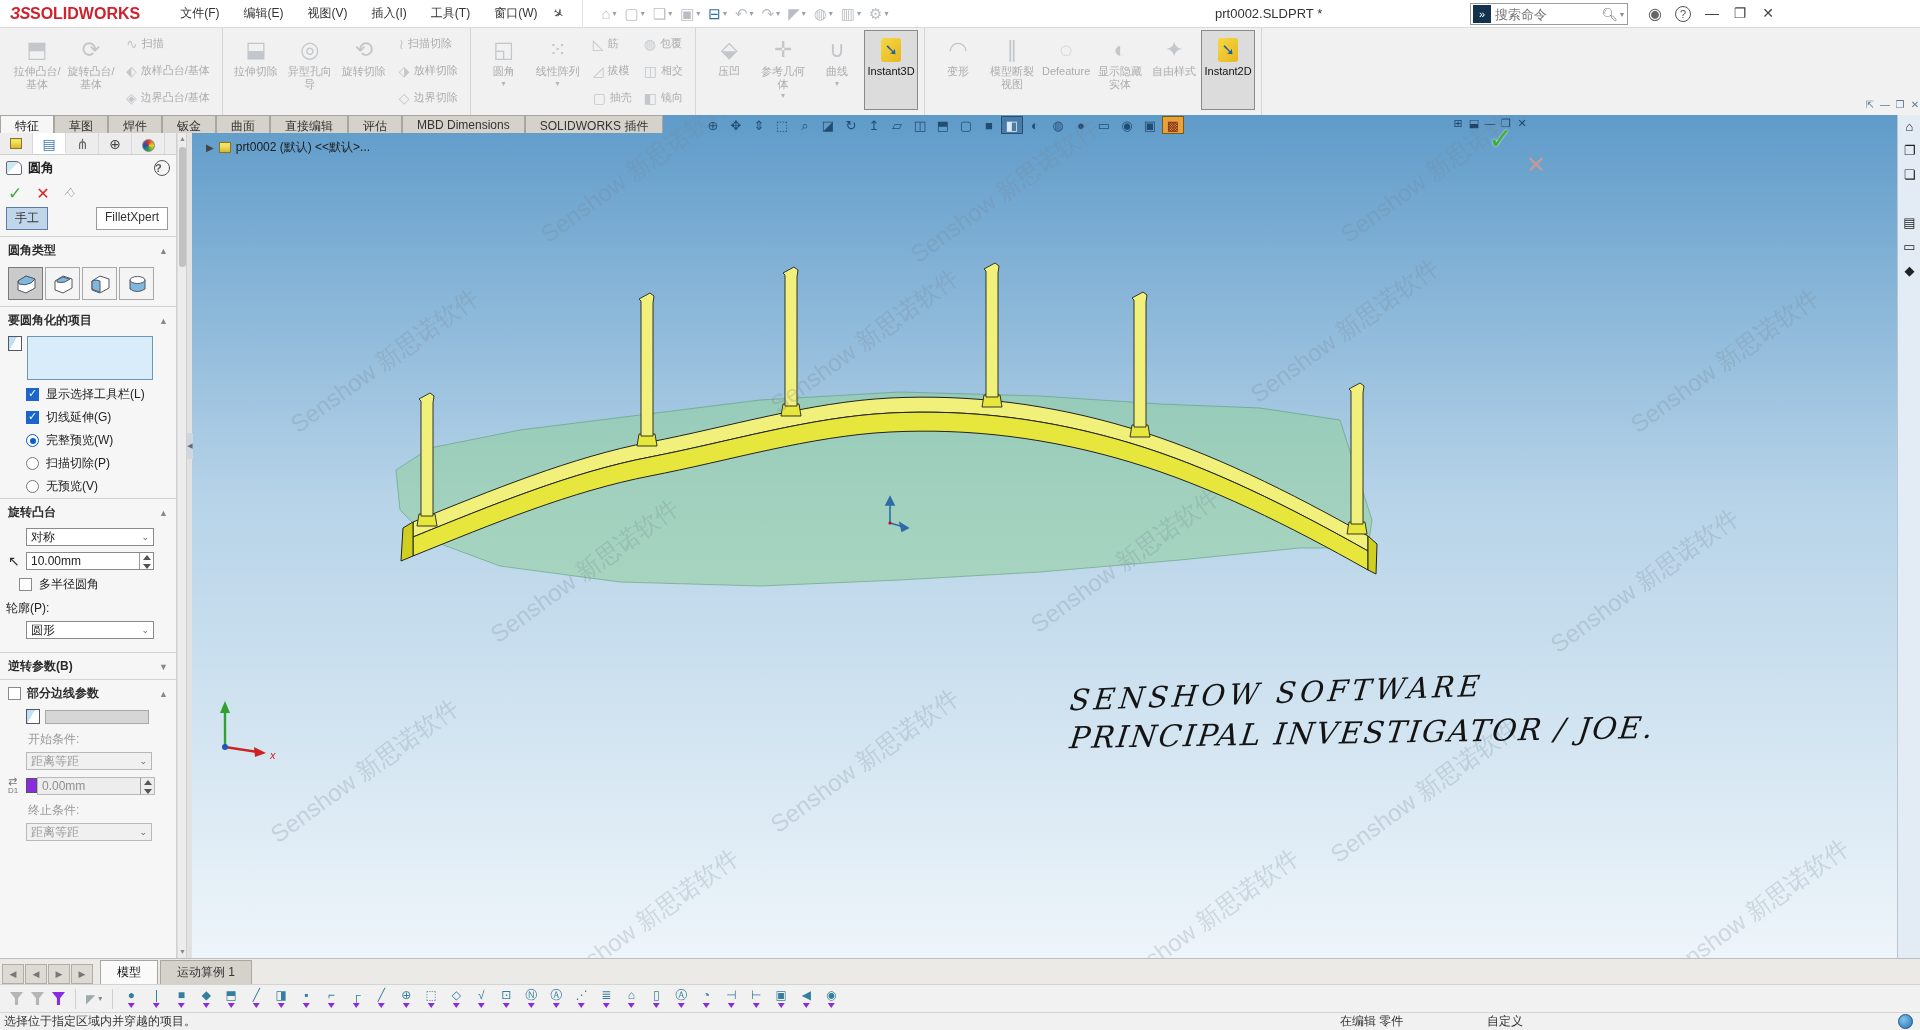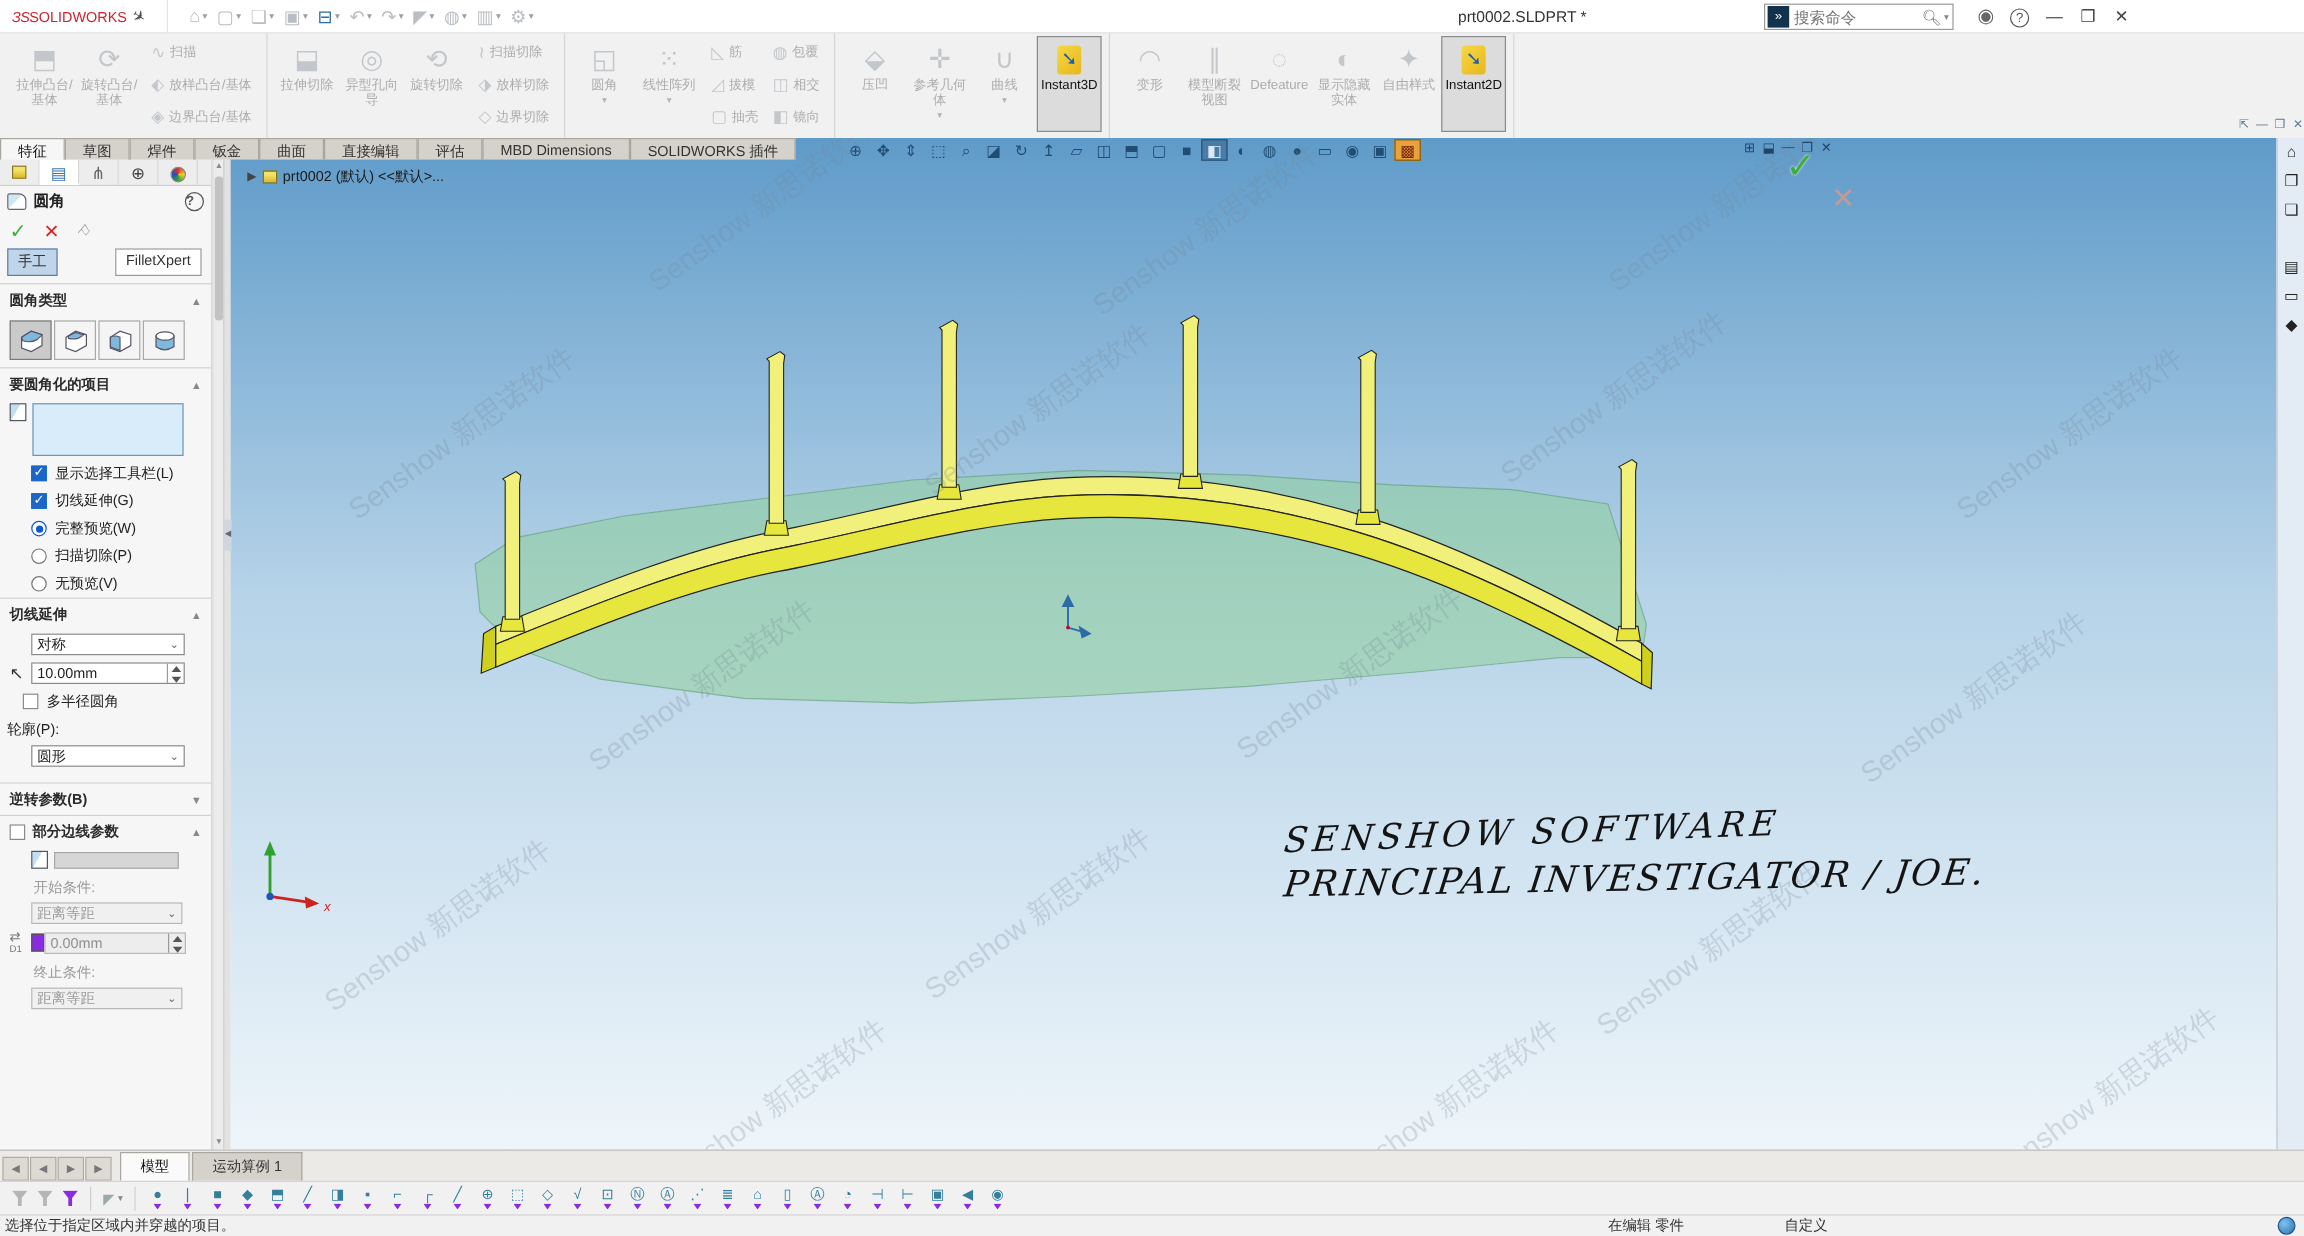--- a/index.html
+++ b/index.html
@@ -8,21 +8,21 @@
     --model_yellow:#e6e63c; --model_yellow_dark:#cfcf1f; --model_yellow_light:#f0f07a;
     --surface_green:#8fcf9b; --selection_fill:#d8edf9; --selection_border:#6a96b8;
     --purple:#8a2be2; --check_green:#3fae3a;
   }
   *{box-sizing:border-box;margin:0;padding:0;}
   html,body{width:1920px;height:1030px;overflow:hidden;}
   body{font-family:"Liberation Sans","DejaVu Sans",sans-serif;font-size:12px;color:#222;background:#f1f1f1;position:relative;}
 
   
   #titlebar{position:absolute;left:0;top:0;width:1920px;height:28px;background:#fff;border-bottom:1px solid #d9d9d9;display:flex;align-items:center;}
-  #logo{margin-left:10px;font-weight:normal;font-size:12px;color:var(--logo_red);font-style:italic;letter-spacing:-.5px;}
+  #logo{margin-left:10px;font-weight:bold;font-size:16px;color:var(--logo_red);font-style:italic;letter-spacing:-.5px;}
   #logo .lg2{font-style:normal;letter-spacing:0;}
   #menus{display:flex;margin-left:28px;}
   #menus .menu{padding:5px 12px;color:#333;cursor:default;}
   .pinbtn{color:#555;font-size:13px;margin-left:4px;transform:rotate(35deg);display:inline-block;}
   #qat{display:flex;align-items:center;margin-left:18px;border-left:1px solid #e2e2e2;padding-left:14px;height:28px;}
   #qat .qi{display:flex;align-items:center;margin:0 4px;color:#b9bec4;font-size:15px;}
   #qat .qi .car{font-size:8px;color:#9aa0a6;margin-left:2px;}
   #qat .qi.blue{color:#2f6f9f;}
   #doctitle{position:absolute;left:1215px;top:6px;color:#333;font-size:13px;}
   #searchbox{position:absolute;left:1470px;top:3px;width:158px;height:22px;border:1px solid #9a9a9a;background:#fff;display:flex;align-items:center;}
@@ -152,20 +152,29 @@
   #statusbar .msg{margin-left:4px;}
   #statusbar .sr1{position:absolute;left:1340px;}
   #statusbar .sr2{position:absolute;left:1487px;}
   #statusbar .globe{position:absolute;left:1898px;top:1px;width:15px;height:15px;border-radius:50%;background:radial-gradient(circle at 35% 35%,#7fc4ee,#2a6fae);border:1px solid #1c5186;}
 </style>
 </head>
 <body>
 
 <div id="titlebar">
   <span id="logo"><span>ЗS</span><span class="lg2">SOLIDWORKS</span></span>
+  <div id="menus">
+
+  <span class="menu">文件(F)</span>
+      <span class="menu">编辑(E)</span>
+      <span class="menu">视图(V)</span>
+      <span class="menu">插入(I)</span>
+      <span class="menu">工具(T)</span>
+      <span class="menu">窗口(W)</span>
+    </div>
   <span class="pinbtn">✈</span>
   <div id="qat">
 
       <span class="qi">
         <span>⌂</span>
         <span class="car">▾</span>
       </span>
 
       <span class="qi">
         <span>▢</span>
@@ -592,21 +601,21 @@
   <div class="prow" style="padding-left:26px;">
     <span class="rb"></span>
     <span class="optlbl">扫描切除(P)</span>
   </div>
   <div class="prow" style="padding-left:26px;">
     <span class="rb"></span>
     <span class="optlbl">无预览(V)</span>
   </div>
 
   <div class="sech">
-    <span>切线延伸</span>
+    <span>旋转凸台</span>
       <span class="chev">▲</span>
   </div>
   <div class="prow" style="padding-left:26px;">
     <div class="ddl" style="width:128px;">
       <span>对称</span>
         <span class="dcar">⌄</span>
     </div>
   </div>
   <div class="prow">
     <span style="width:18px;font-size:14px;color:#333;">↖</span>

